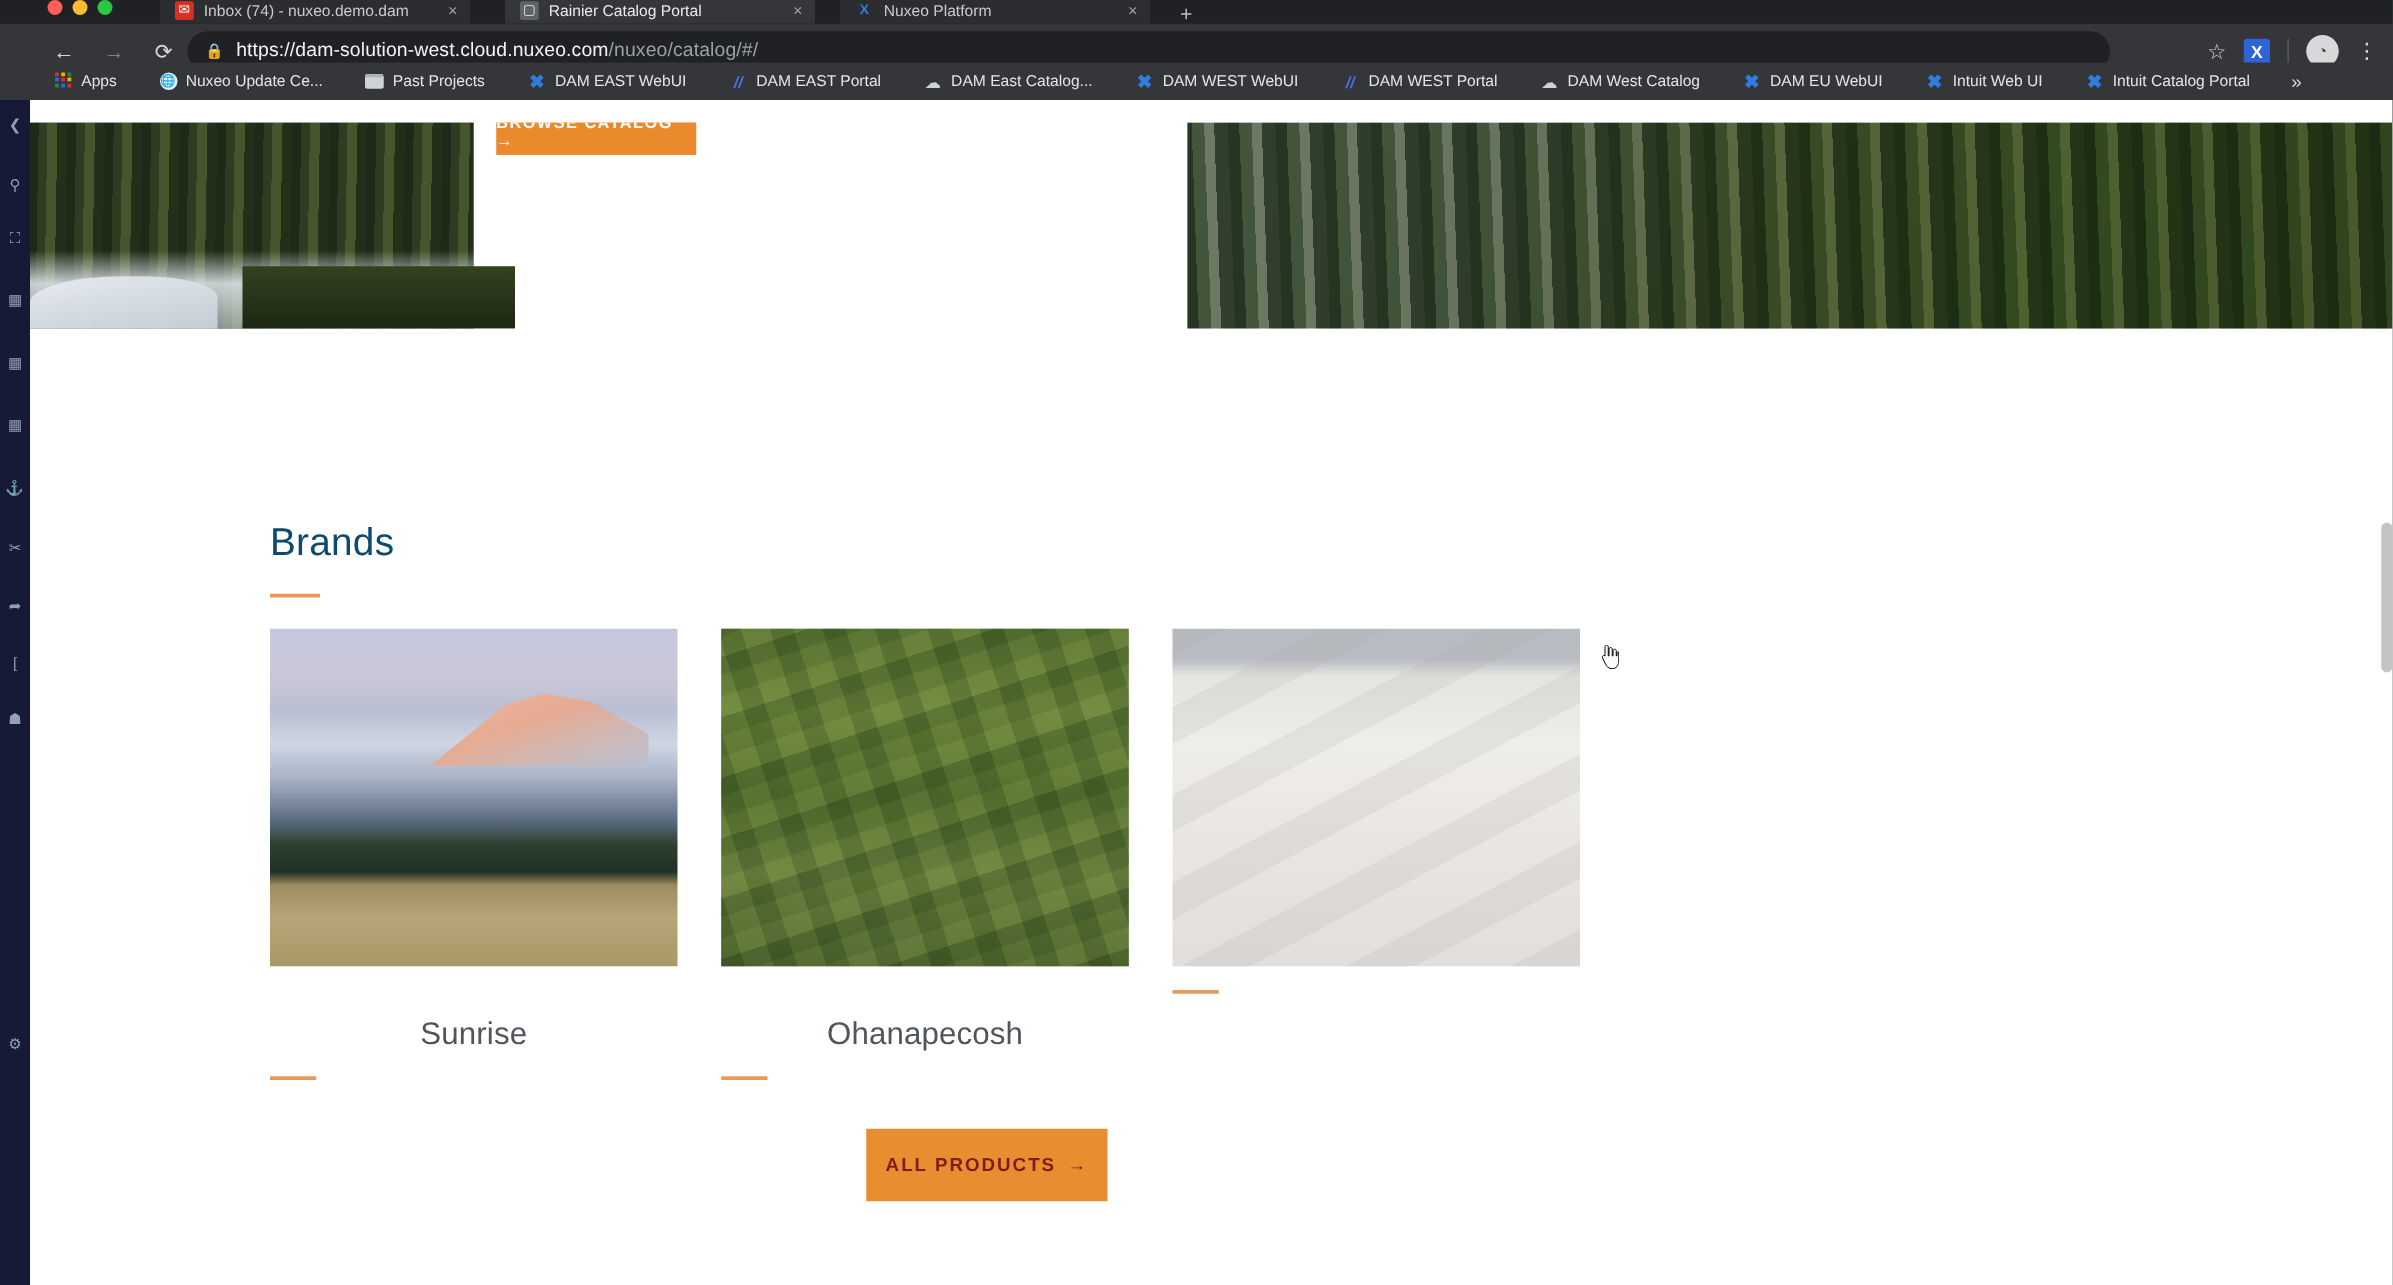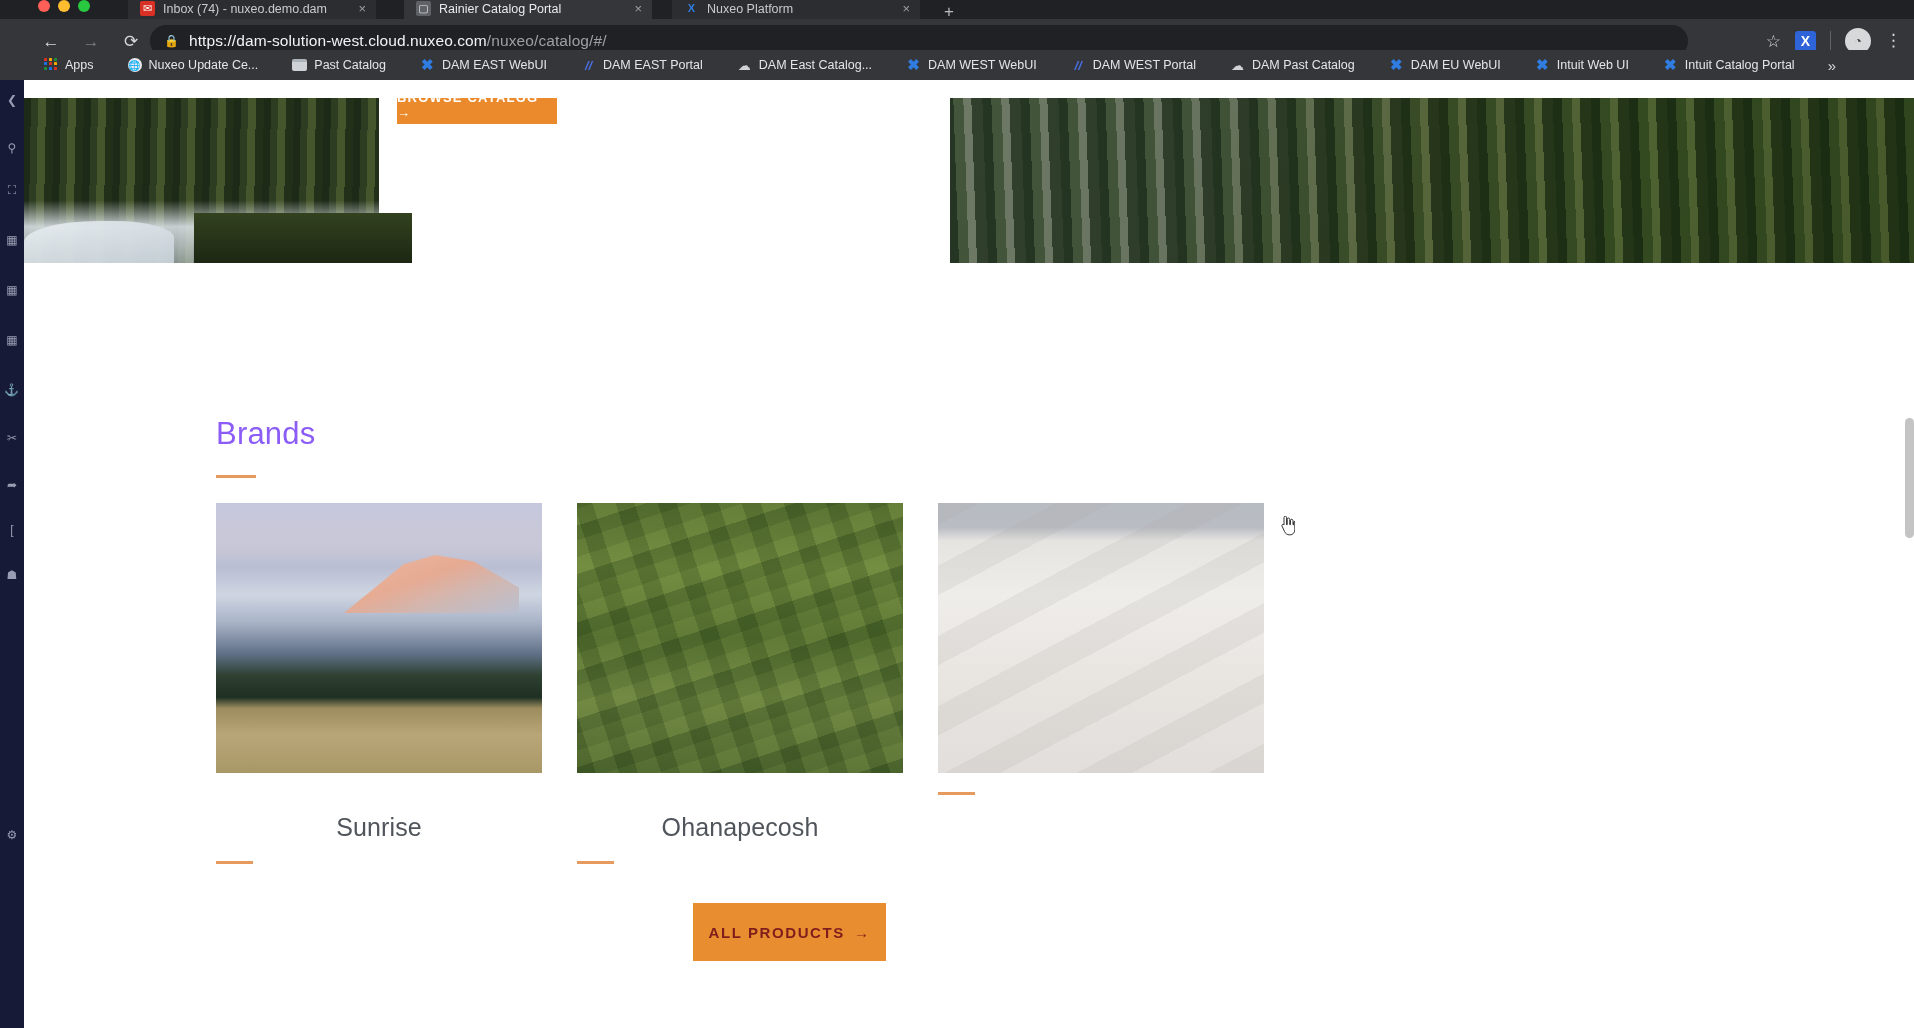--- a/index.html
+++ b/index.html
@@ -128,21 +128,21 @@
       linear-gradient(105deg, #7d8390 0%, #6f7682 26%, #4e5a3a 48%, #3c5226 70%, #2d4019 100%);
   }
   .browsebtn { position: absolute; left: 373px; top: -12px; width: 160px; height: 38px;
     background: #ea8a2c; color: #fff; font-size: 13px; font-weight: bold;
     letter-spacing: 1.2px; display: flex; align-items: center; justify-content: center; }
 
   
   .brands { position: absolute; left: 0; top: 165px; width: 1890px; height: 783px;
             background: #fff; }
   .section-title { position: absolute; left: 192px; top: 153px;
-    font-size: 31px; color: #8b5cf6; font-weight: 400; letter-spacing: .2px; }
+    font-size: 31px; color: #0c4a6e; font-weight: 400; letter-spacing: .2px; }
   .title-rule { position: absolute; left: 192px; top: 212px;
     width: 40px; height: 3px; background: #e79a5e; }
 
   .cards { position: absolute; left: 192px; top: 240px; width: 1406px;
            display: flex; gap: 35px; }
   .card { width: 326px; }
   .card-img { width: 326px; height: 270px; background-size: cover;
               background-position: center; }
   .card-name { margin-top: 40px; font-size: 25px; color: #50555c;
                font-weight: 400; letter-spacing: .1px; text-align: center; }
@@ -273,21 +273,21 @@
           <i style="background:#d93025"></i>
       </span>
       <span>Apps</span>
     </div>
     <div class="bm">
       <span class="bmi globe">🌐</span>
       <span>Nuxeo Update Ce...</span>
     </div>
     <div class="bm">
       <span class="bmi folder"></span>
-      <span>Past Catalog</span>
+      <span>Past Projects</span>
     </div>
     <div class="bm">
       <span class="bmi xmark">✖</span>
       <span>DAM EAST WebUI</span>
     </div>
     <div class="bm">
       <span class="bmi slashes">//</span>
       <span>DAM EAST Portal</span>
     </div>
     <div class="bm">
@@ -297,21 +297,21 @@
     <div class="bm">
       <span class="bmi xmark">✖</span>
       <span>DAM WEST WebUI</span>
     </div>
     <div class="bm">
       <span class="bmi slashes">//</span>
       <span>DAM WEST Portal</span>
     </div>
     <div class="bm">
       <span class="bmi cloud">☁</span>
-      <span>DAM Past Catalog</span>
+      <span>DAM West Catalog</span>
     </div>
     <div class="bm">
       <span class="bmi xmark">✖</span>
       <span>DAM EU WebUI</span>
     </div>
     <div class="bm">
       <span class="bmi xmark">✖</span>
       <span>Intuit Web UI</span>
     </div>
     <div class="bm">

